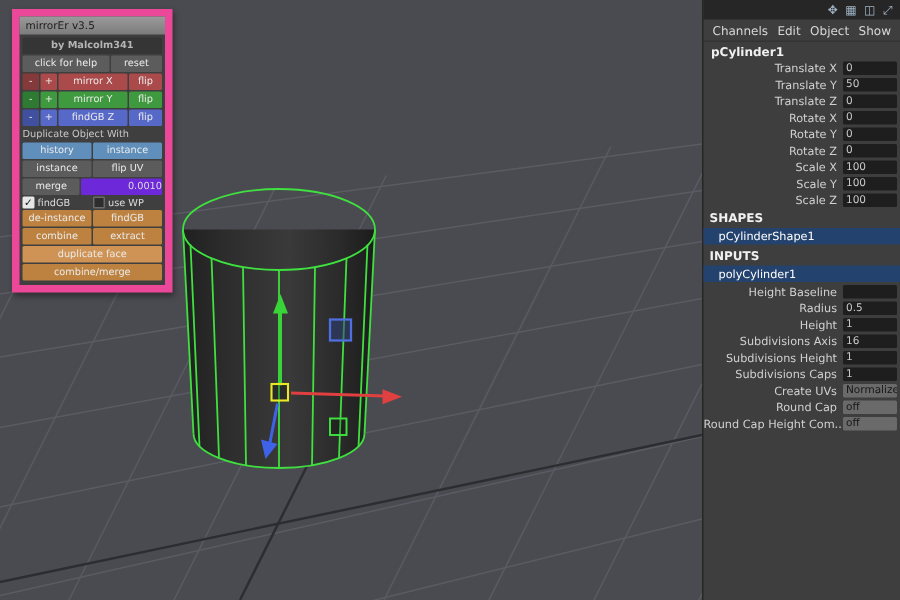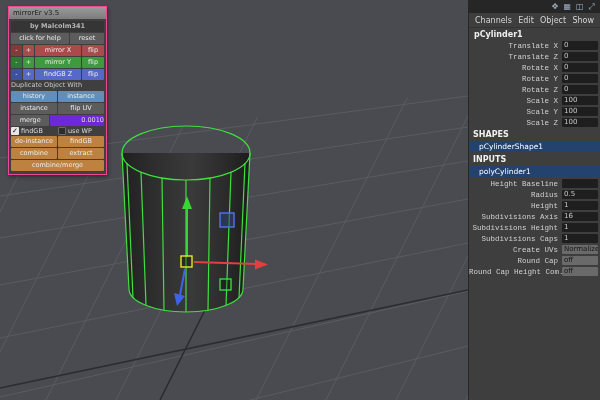--- a/index.html
+++ b/index.html
@@ -25,28 +25,28 @@
   #topstrip .ticon{font-size:8px;color:#9fb3c4;line-height:13px;cursor:default;}
   #cb-menu{height:14px;display:flex;justify-content:space-between;align-items:center;
            padding:0 6px;border-bottom:1px solid #333;}
   #cb-menu span{font-size:8px;color:#d6d6d6;}
   .cb-node{font-size:8px;font-weight:bold;color:#f0f0f0;padding:2px 0 1px 5px;}
   .cb-sec{font-size:8px;font-weight:bold;color:#f0f0f0;padding:2px 0 1px 4px;}
   .cb-hl{font-size:7.5px;color:#fff;background:var(--c-highlight-row,#24426e);
          padding:1px 4px 1px 10px;margin:1px 0;}
   .cb-row{display:flex;align-items:center;height:11px;}
   .cb-label{flex:1;text-align:right;font-size:7.5px;color:#d0d0d0;padding-right:4px;
-            white-space:nowrap;overflow:hidden;font-family:Liberation Mono, monospace;}
+            white-space:nowrap;overflow:hidden;}
   .cb-value{width:32px;height:9px;line-height:9px;background:#1e1e1e;color:#c8c8c8;
             font-size:7px;padding:0 2px;margin-right:2px;border-radius:1px;
             white-space:nowrap;overflow:hidden;}
   .cb-value.menuv{background:#6a6a6a;color:#161616;}
   
   #mirrorer{position:absolute;left:8px;top:6px;width:97px;background:#3f3f3f;
-            border:1px solid #ec4899;box-shadow:1px 2px 4px rgba(0,0,0,.4);}
+            border:5px solid #ec4899;box-shadow:1px 2px 4px rgba(0,0,0,.4);}
   #m-title{height:12px;line-height:12px;background:linear-gradient(#9a9a9a,#7c7c7c);
            color:#1c1c1c;font-size:7px;padding-left:4px;}
   #m-body{padding:2px;}
   .m-row{display:flex;gap:1px;margin-bottom:1px;}
   .m-btn{height:11px;line-height:11px;text-align:center;font-size:6.5px;color:#eaeaea;
          background:var(--c-gray-btn,#5c5c5c);flex:1;overflow:hidden;white-space:nowrap;
          border-radius:1px;cursor:default;}
   .m-btn.dark{background:#353535;color:#b5b5b5;font-weight:bold;}
   .m-grid{display:grid;grid-template-columns:11px 11px 1fr 22px;gap:1px;margin-bottom:1px;}
   .m-grid .m-btn{flex:none;}
@@ -197,20 +197,23 @@
       </div>
       <div class="m-row">
         <div class="m-btn orange">de-instance</div>
         <div class="m-btn orange">findGB</div>
       </div>
       <div class="m-row">
         <div class="m-btn orange">combine</div>
         <div class="m-btn orange">extract</div>
       </div>
       <div class="m-row">
+          <div class="m-btn orangel">duplicate face</div>
+        </div>
+      <div class="m-row">
           <div class="m-btn orange">combine/merge</div>
         </div>
     </div>
   </div>
 
   <div id="rightpanel">
     <div id="topstrip">
       <span class="ticon">✥</span>
       <span class="ticon">▦</span>
       <span class="ticon">◫</span>
@@ -223,20 +226,24 @@
       <span>Show</span>
     </div>
 
     <div class="cb-node">pCylinder1</div>
 
     <div class="cb-row">
       <span class="cb-label">Translate X</span>
       <span class="cb-value">0</span>
     </div>
     <div class="cb-row">
+      <span class="cb-label">Translate Y</span>
+      <span class="cb-value">50</span>
+    </div>
+    <div class="cb-row">
       <span class="cb-label">Translate Z</span>
       <span class="cb-value">0</span>
     </div>
     <div class="cb-row">
       <span class="cb-label">Rotate X</span>
       <span class="cb-value">0</span>
     </div>
     <div class="cb-row">
       <span class="cb-label">Rotate Y</span>
       <span class="cb-value">0</span>

